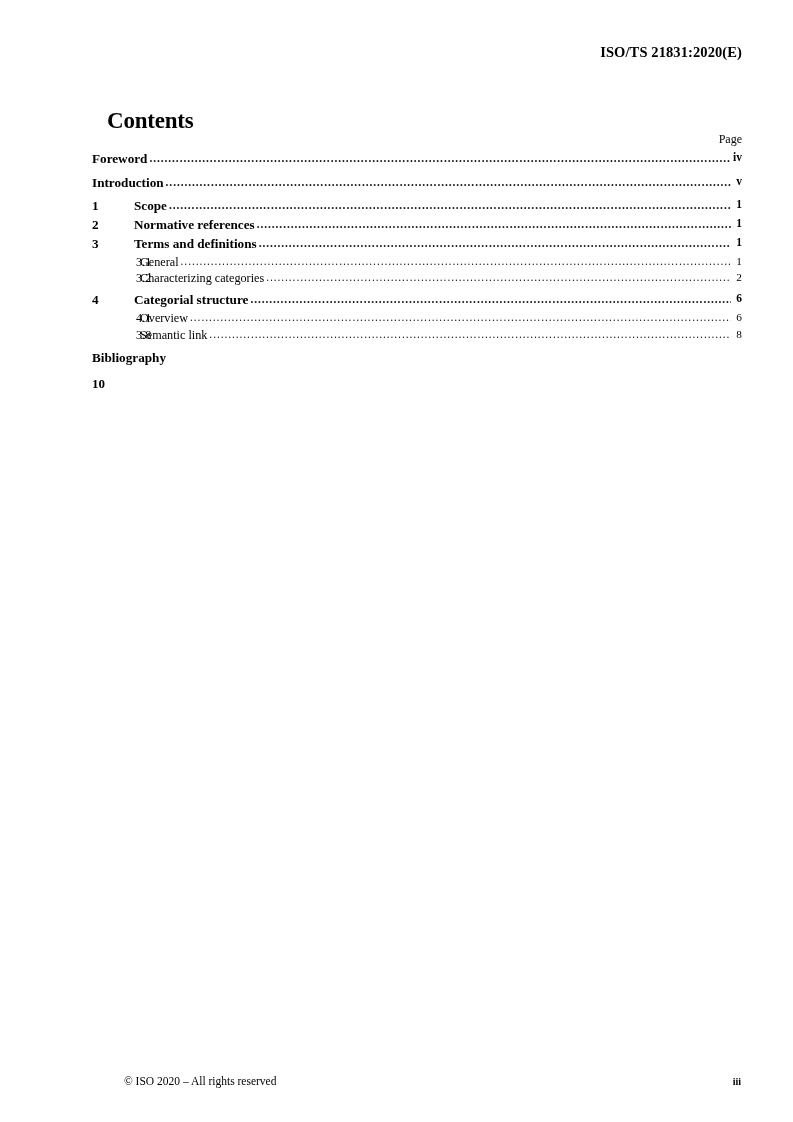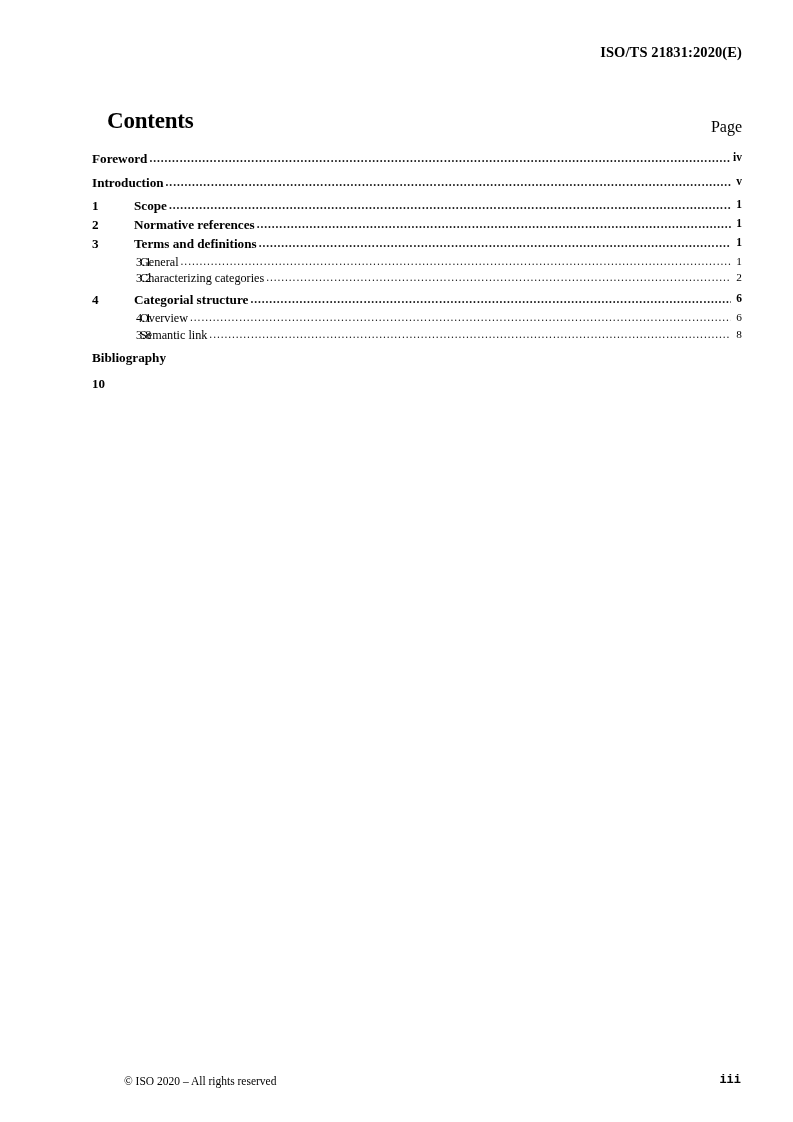--- a/index.html
+++ b/index.html
@@ -39,22 +39,22 @@
     top: 108px;
     font-family: "Liberation Serif", serif;
     font-weight: bold;
     font-size: 23px;
     letter-spacing: -0.2px;
     margin-left: 15px;
   }
   .page-word {
     position: absolute;
     right: 51px;
-    top: 118px;
-    font-size: 16px;
+    top: 132px;
+    font-size: 12px;
     font-family: "Liberation Serif", serif;
   }
   
   .toc {
     position: absolute;
     left: 92px;
     top: 152px;
     width: 650px;
   }
   .toc-row {
@@ -143,23 +143,23 @@
     left: 92px;
     bottom: 35px;
     font-size: 11.5px;
     font-family: "Liberation Serif", serif;
     margin-left: 32px;
   }
   .footer-right {
     position: absolute;
     right: 52px;
     bottom: 35px;
-    font-size: 12px;
-    font-weight: bold;
-    font-family: Liberation Mono, monospace;
+    font-size: 10px;
+    font-weight: bold;
+    font-family: Liberation Serif, serif;
   }
 </style>
 </head>
 <body>
 
 <div class="page">
 
   <div class="doc-header">ISO/TS 21831:2020(E)</div>
 
   <div class="contents-title">Contents</div>

